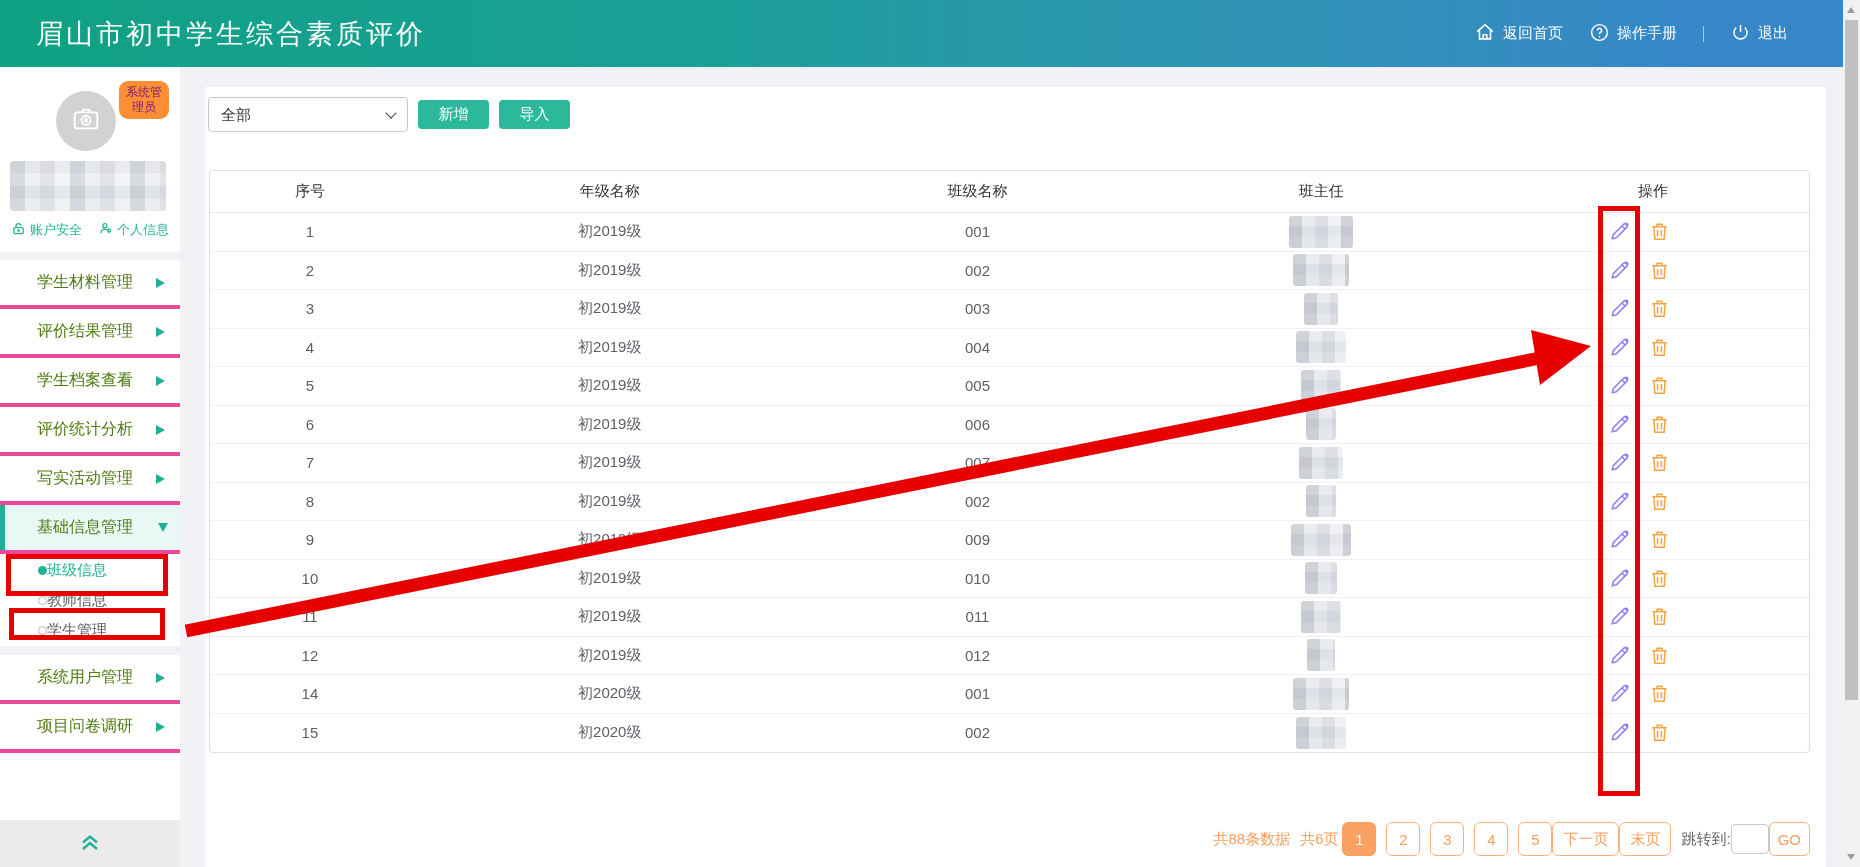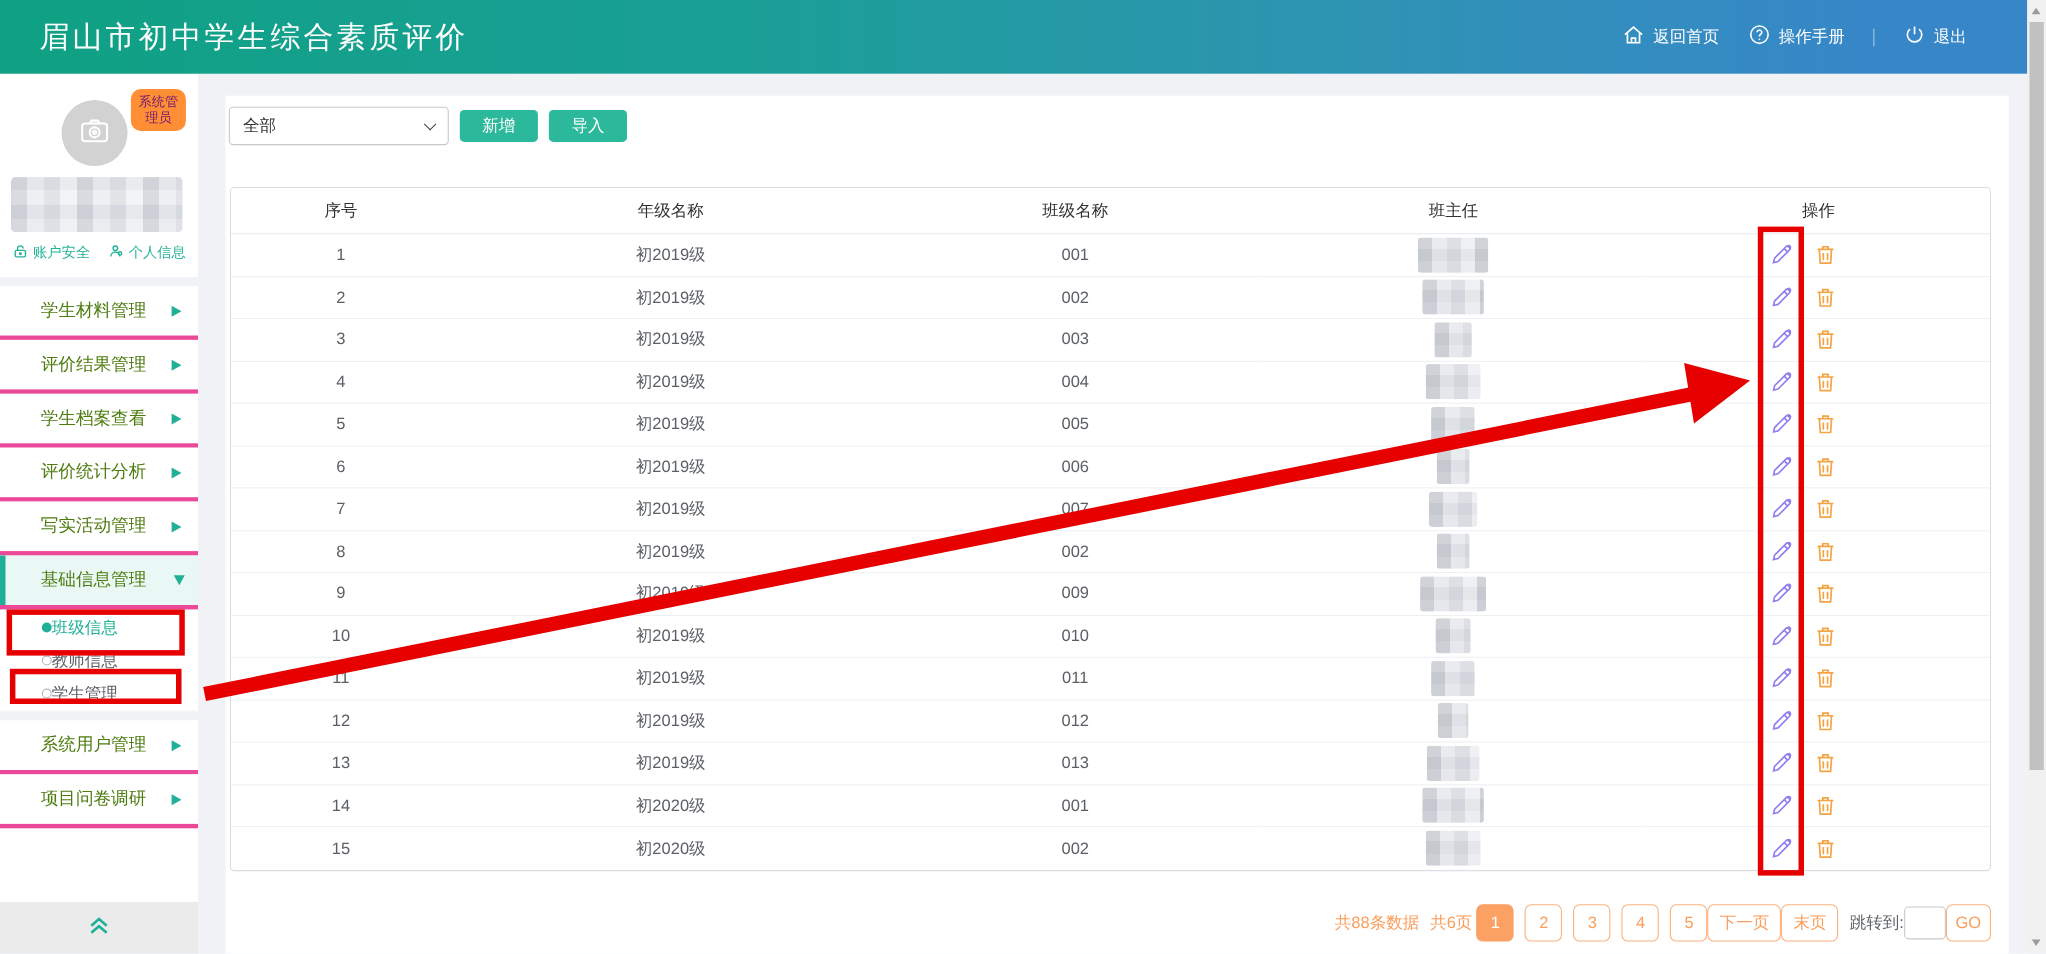--- a/index.html
+++ b/index.html
@@ -591,45 +591,20 @@
                     <path d="M4.5 7h15"></path>
                     <path d="M9.5 7V4.5h5V7"></path>
                     <path d="M6.2 7l.9 13h9.8l.9-13"></path>
                     <path d="M10 10.5v6.8M14 10.5v6.8"></path>
                   </svg>
                 </span>
               </div>
             </td>
           </tr>
           <tr>
-            <td>13</td>
-            <td>初2019级</td>
-            <td>013</td>
-            <td><div class="mosaic" style="width: 48px;"></div></td>
-            <td>
-              <div class="ops">
-                <span class="op">
-                  <svg width="23" height="23" viewBox="0 0 24 24" fill="none" stroke="#8f7ff0" stroke-width="1.6">
-                    <path d="M4.5 19.5l1-4.2L16.3 4.5a2.26 2.26 0 013.2 3.2L8.7 18.5l-4.2 1z"></path>
-                    <path d="M14.6 6.2l3.2 3.2"></path>
-                    <path d="M16.9 3.9l3.2 3.2 0.6-0.6a2.26 2.26 0 00-3.2-3.2z" fill="#8f7ff0" stroke="none"></path>
-                  </svg>
-                </span>
-                <span class="op">
-                  <svg width="23" height="23" viewBox="0 0 24 24" fill="none" stroke="#f5a343" stroke-width="1.6">
-                    <path d="M4.5 7h15"></path>
-                    <path d="M9.5 7V4.5h5V7"></path>
-                    <path d="M6.2 7l.9 13h9.8l.9-13"></path>
-                    <path d="M10 10.5v6.8M14 10.5v6.8"></path>
-                  </svg>
-                </span>
-              </div>
-            </td>
-          </tr>
-          <tr>
             <td>14</td>
             <td>初2020级</td>
             <td>001</td>
             <td><div class="mosaic" style="width: 56px;"></div></td>
             <td>
               <div class="ops">
                 <span class="op">
                   <svg width="23" height="23" viewBox="0 0 24 24" fill="none" stroke="#8f7ff0" stroke-width="1.6">
                     <path d="M4.5 19.5l1-4.2L16.3 4.5a2.26 2.26 0 013.2 3.2L8.7 18.5l-4.2 1z"></path>
                     <path d="M14.6 6.2l3.2 3.2"></path>

